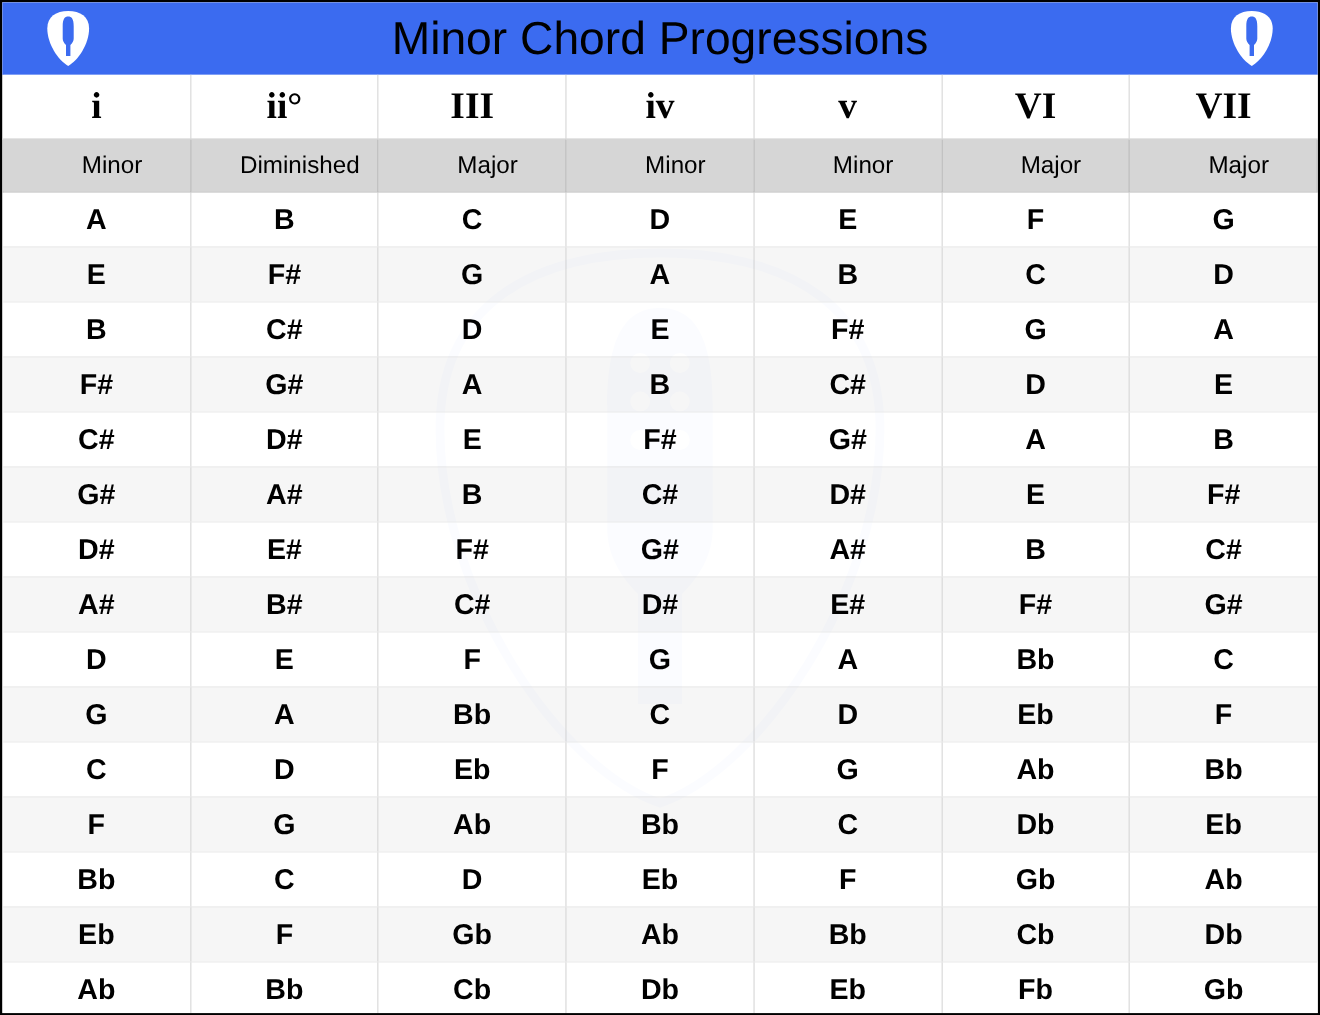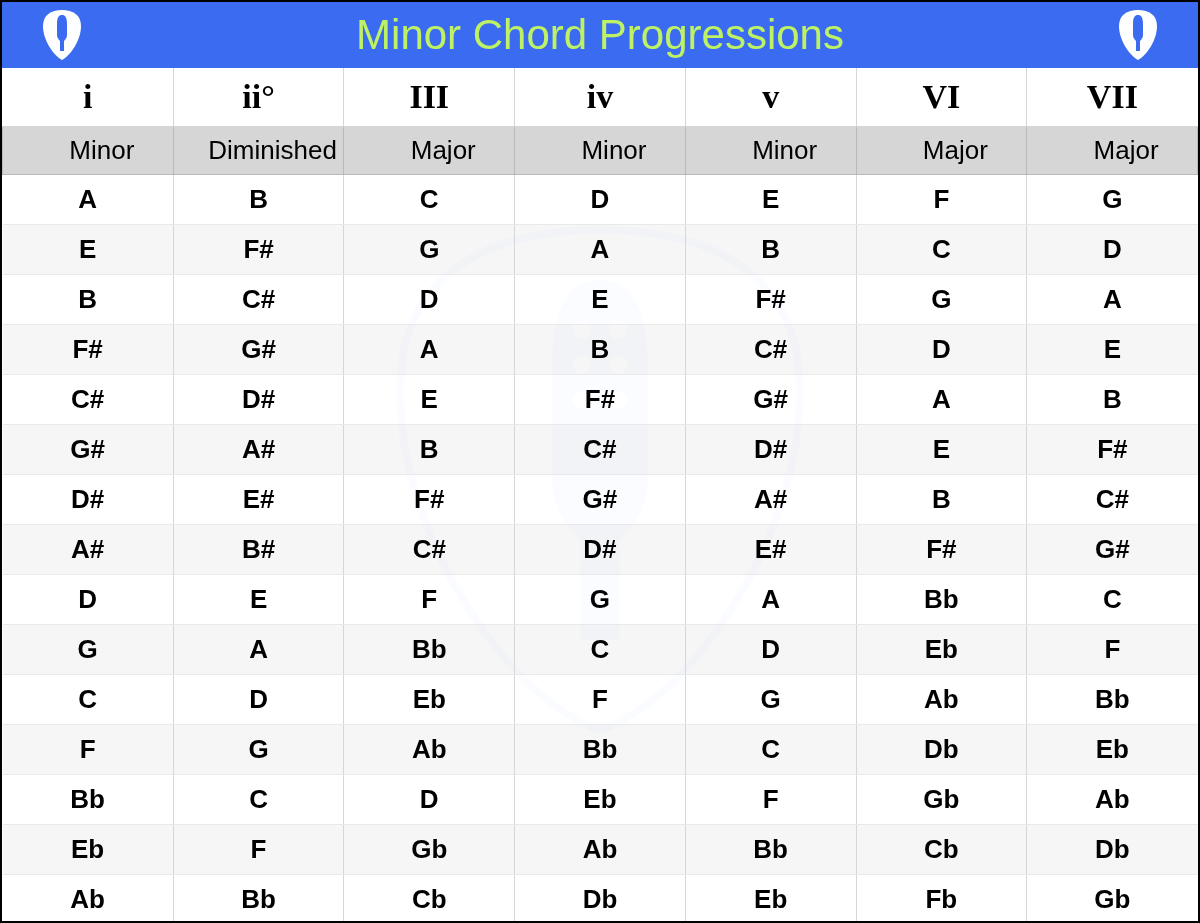--- a/index.html
+++ b/index.html
@@ -22,21 +22,21 @@
       width: 420px;
       height: 520px;
       transform: translate(-50%, -50%);
       opacity: 0.14;
       pointer-events: none;
       z-index: 0;
     }
     .content { position: relative; z-index: 1; }
     .title-bar {
       background: #3b6bf0;
-      color: #bef264;
+      color: #000000;
       height: 66px;
       display: flex;
       align-items: center;
       justify-content: space-between;
       padding: 0 40px;
     }
     .title-bar h1 {
       font-size: 42px;
       font-weight: 400;
       font-family: Arial, sans-serif;
@@ -58,21 +58,21 @@
     .roman-row th {
       background: #fff;
       font-size: 34px;
       font-weight: 700;
       height: 58px;
       border-bottom: 1px solid #d6d6d6;
       font-family: "Times New Roman", Georgia, serif;
     }
     .quality-row td {
       background: #d6d6d6;
-      font-size: 26px;
+      font-size: 22px;
       height: 48px;
       border-bottom: 1px solid #b9b9b9;
       font-family: Arial, sans-serif;
       border-left: 1px solid #b9b9b9;
       border-right: 1px solid #b9b9b9;
       padding-left: 28px;
     }
     .data-row td {
       font-size: 26px;
       font-weight: 700;

